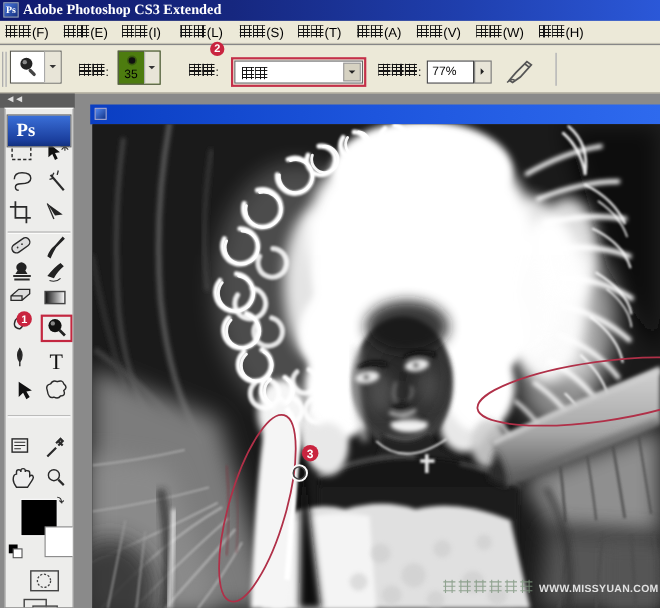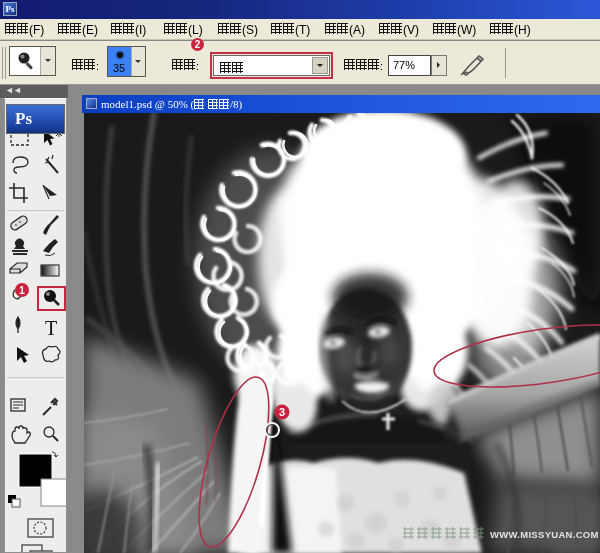--- a/index.html
+++ b/index.html
@@ -44,20 +44,21 @@
 #doctitle .ico{position:absolute;left:4px;top:3px;width:11px;height:11px;
   background:linear-gradient(135deg,#5588ee,#123488);border:1px solid #aac;}
 #doctitle .t{position:absolute;left:19px;top:3px;color:#fff;font-size:11px;
   font-family:"Liberation Serif",serif;}
 #canvas{left:84px;top:113px;width:516px;height:440px;background:#151515;}
 </style></head>
 <body>
 <div class="abs" id="workspace"></div>
 <div class="abs" id="titlebar">
   <div class="psico">Ps</div>
+  <div class="ttl">Adobe Photoshop CS3 Extended</div>
 </div>
 <div class="abs" id="menubar">
   <span class="mi" style="left:5px"><span class="cj cj12"></span><span class="cj cj12"></span><span class="lt">(F)</span></span>
   <span class="mi" style="left:58px"><span class="cj cj12"></span><span class="cj cj12"></span><span class="lt">(E)</span></span>
   <span class="mi" style="left:111px"><span class="cj cj12"></span><span class="cj cj12"></span><span class="lt">(I)</span></span>
   <span class="mi" style="left:164px"><span class="cj cj12"></span><span class="cj cj12"></span><span class="lt">(L)</span></span>
   <span class="mi" style="left:218px"><span class="cj cj12"></span><span class="cj cj12"></span><span class="lt">(S)</span></span>
   <span class="mi" style="left:271px"><span class="cj cj12"></span><span class="cj cj12"></span><span class="lt">(T)</span></span>
   <span class="mi" style="left:325px"><span class="cj cj12"></span><span class="cj cj12"></span><span class="lt">(A)</span></span>
   <span class="mi" style="left:379px"><span class="cj cj12"></span><span class="cj cj12"></span><span class="lt">(V)</span></span>
@@ -74,21 +75,21 @@
       <circle cx="11.5" cy="9.5" r="2" fill="#888"></circle>
       <rect x="16.5" y="15" width="8" height="3" rx="1.5" transform="rotate(45 16.5 15)" fill="#444"></rect>
     </svg>
     <div style="position:absolute;right:0;top:0;width:15px;height:28px;background:#e8e5d8;border-left:1px solid #aaa">
       <div style="position:absolute;left:4px;top:12px;width:0;height:0;border:3.5px solid transparent;border-top-color:#333"></div>
     </div>
   </div>
 
   <span style="position:absolute;left:72px;top:15px"><span class="cj cj12"></span><span class="cj cj12"></span><span style="font-size:11px">:</span></span>
 
-  <div style="position:absolute;left:107px;top:5px;width:39px;height:31px;border:1px solid #58584f;background:#3b82f6">
+  <div style="position:absolute;left:107px;top:5px;width:39px;height:31px;border:1px solid #58584f;background:#4d7c0f">
     <svg width="22" height="29">
         <circle cx="12" cy="8" r="3" fill="#111"></circle>
         <circle cx="12" cy="8" r="4.5" fill="#111" opacity=".3"></circle>
       </svg>
     <div style="position:absolute;left:5px;top:15px;font-size:11px;color:#000">35</div>
     <div style="position:absolute;right:0;top:0;width:14px;height:29px;background:#e8e5d8;border-left:1px solid #aaa">
       <div style="position:absolute;left:3px;top:13px;width:0;height:0;border:3.5px solid transparent;border-top-color:#333"></div>
     </div>
   </div>
 
@@ -197,21 +198,20 @@
     <circle cx="35" cy="429" r="6" fill="none" stroke="#444" stroke-width="1.2" stroke-dasharray="2 1.5"></circle>
 
     <rect x="17" y="446" width="20" height="13" fill="none" stroke="#444" stroke-width="1.3"></rect>
     <rect x="25" y="452" width="22" height="12" fill="#ededeb" stroke="#444" stroke-width="1.3"></rect>
   </g>
 </svg>
 </div>
 <div class="abs" id="pslogo">Ps</div>
 <div class="abs" id="doctitle">
   <div class="ico"></div>
-  <div class="t">model1.psd @ 50% (<span class="cjw"></span> <span class="cjw"></span><span class="cjw"></span>/8)</div>
 </div>
 <div class="abs" id="canvas">
 <svg width="516" height="440" style="position:absolute;left:0;top:0">
 <defs>
   <filter id="f1" x="-40%" y="-40%" width="180%" height="180%">
           <feGaussianBlur stdDeviation="1.1"></feGaussianBlur>
         </filter>
   <filter id="f2" x="-40%" y="-40%" width="180%" height="180%">
           <feGaussianBlur stdDeviation="2"></feGaussianBlur>
         </filter>

